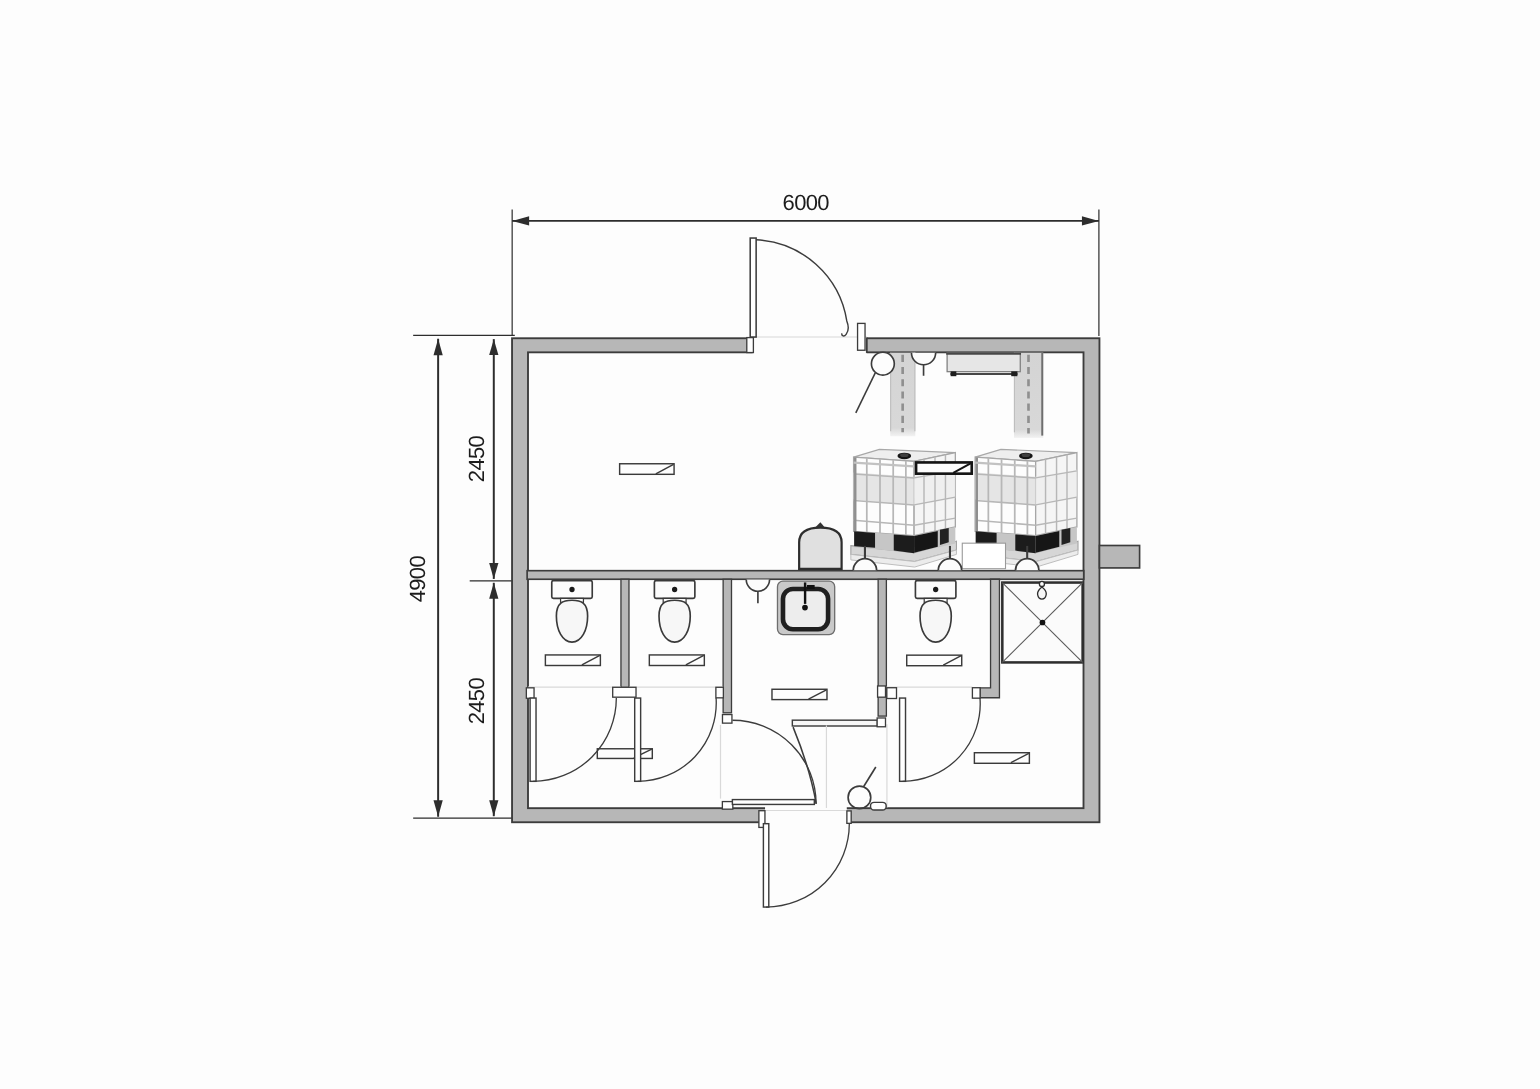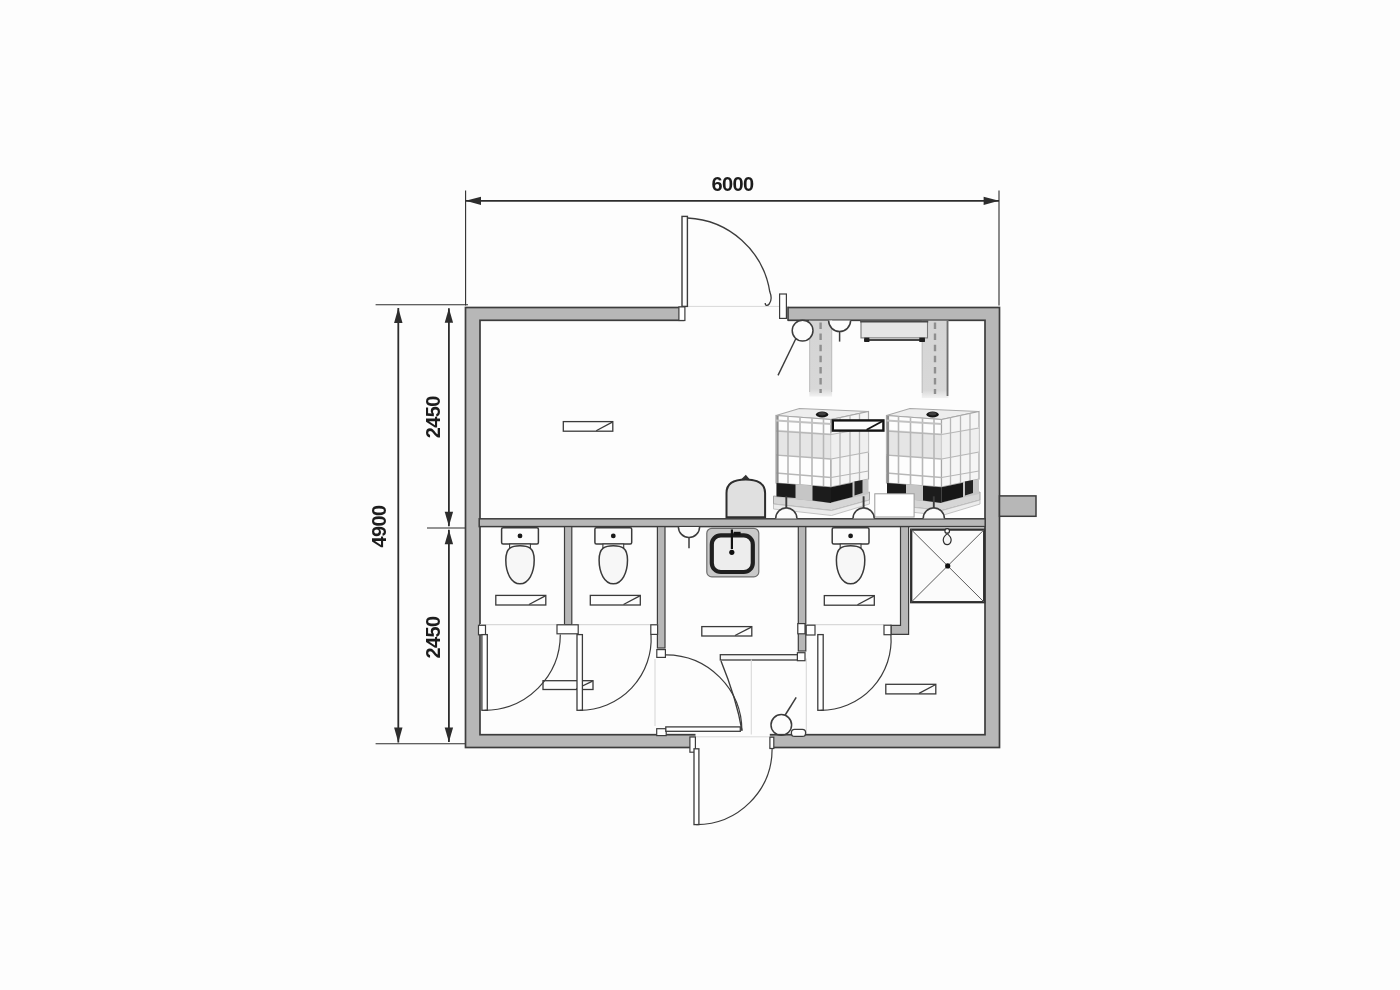--- a/index.html
+++ b/index.html
@@ -1,16 +1,16 @@
 <!DOCTYPE html>
 <html><head>
 <meta charset="utf-8">
 <style>
 html,body{margin:0;padding:0;background:#fdfdfd;}
-.page{position:relative;width:1400px;height:990px;background:#fdfdfd;overflow:hidden;font-weight:bold;}
+.page{position:relative;width:1400px;height:990px;background:#fdfdfd;overflow:hidden;}
 text{fill:#1c1c1c;font-size:20px;letter-spacing:-0.6px;font-family:"Liberation Sans",sans-serif;}
 </style>
 </head>
 <body>
 <div class="page">
 <svg width="1400" height="990" viewBox="0 0 1400 990">
 <defs>
 <linearGradient id="bandfade" x1="0" y1="0" x2="0" y2="1">
 <stop offset="0" stop-color="#d4d4d4"></stop>
 <stop offset="0.9" stop-color="#d8d8d8"></stop>

